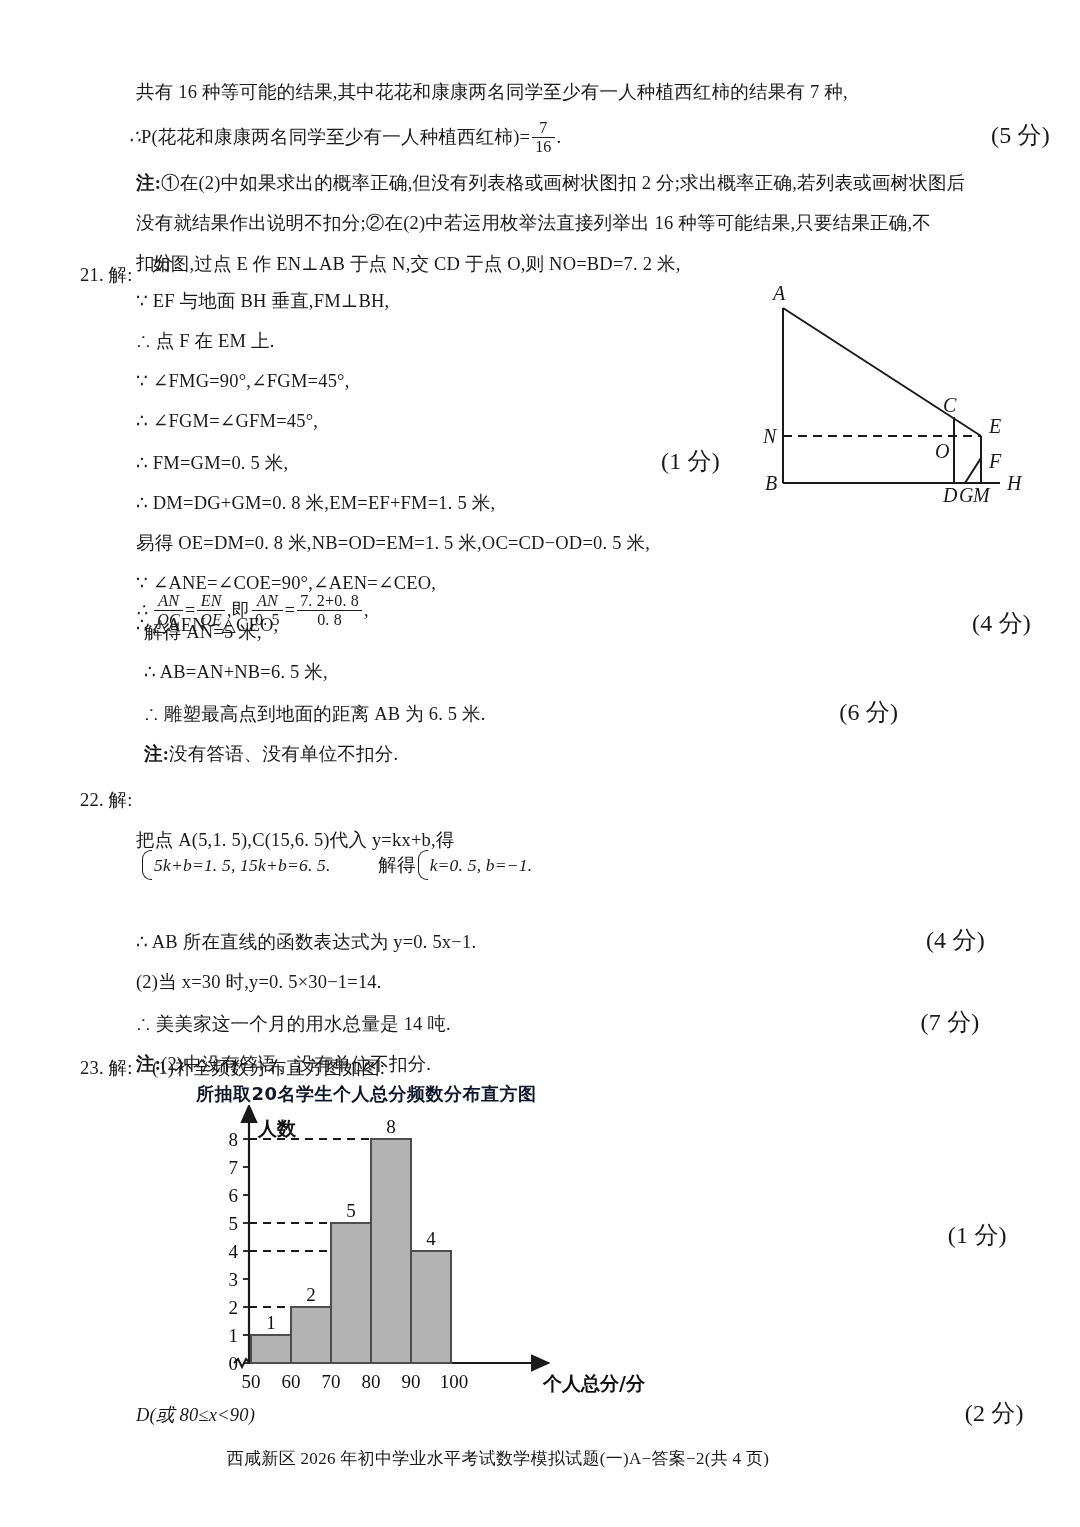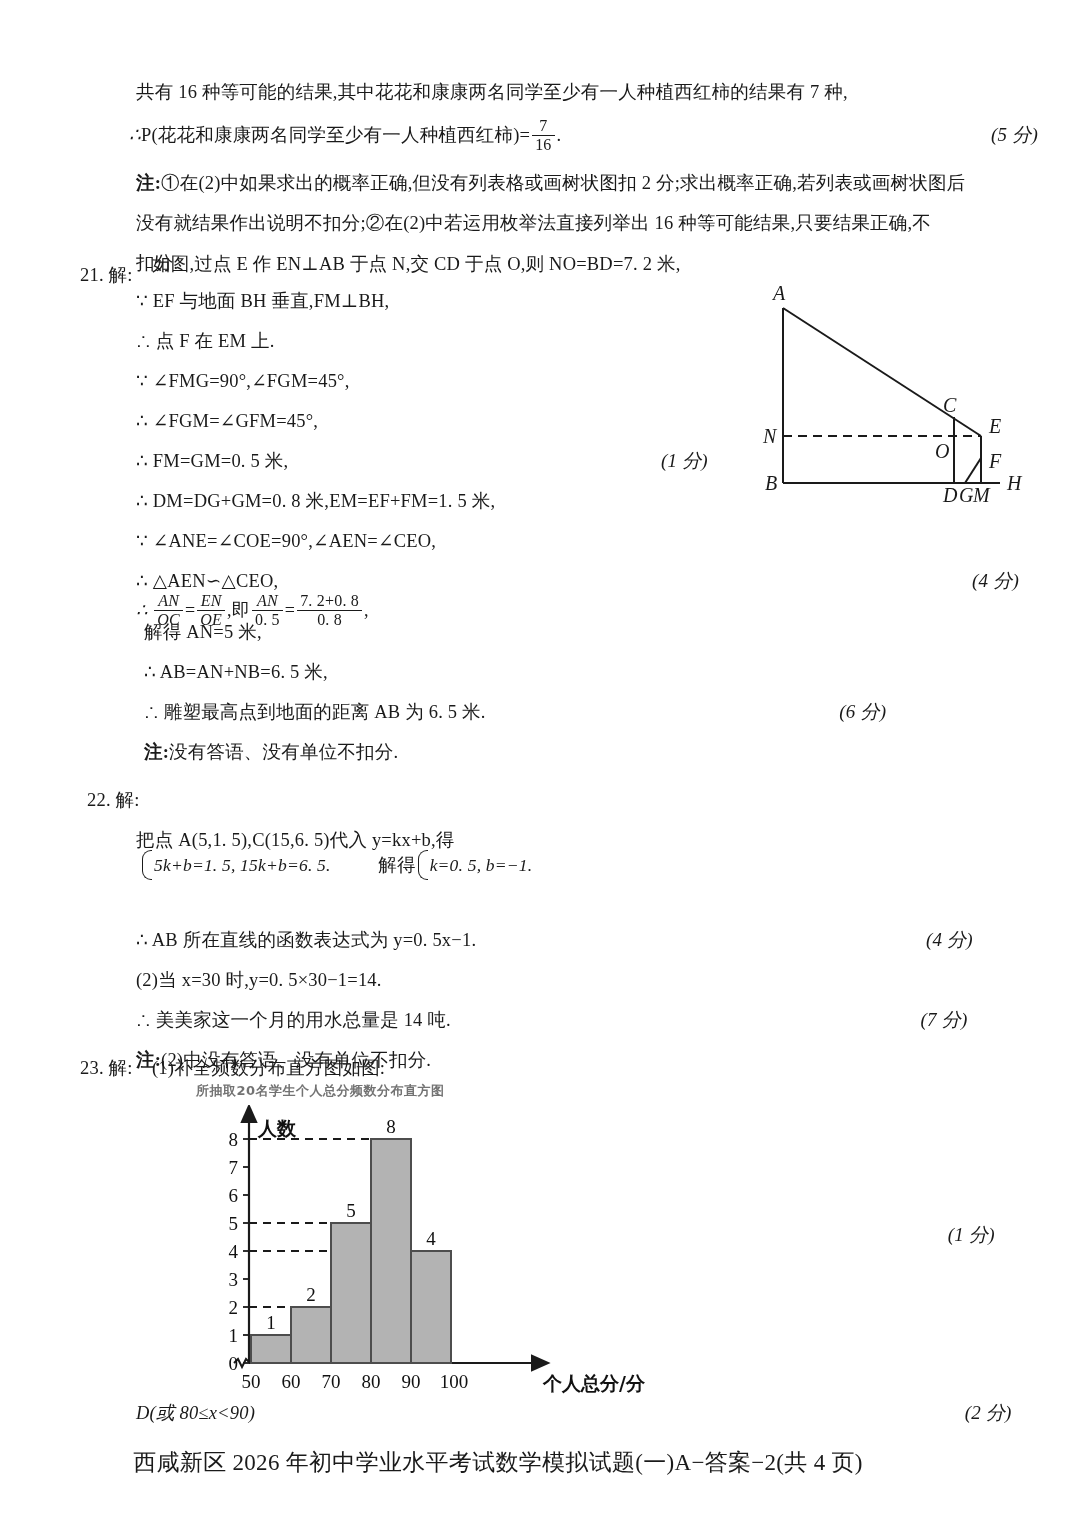--- a/index.html
+++ b/index.html
@@ -44,22 +44,21 @@
     display: inline-block;
     vertical-align: baseline;
     overflow: hidden;
     height: 1em;
     letter-spacing: 2.6px;
     font-size: 18px;
     color: #333;
   }
 
   .score {
-    font-size: 19px;
-    font-style: italic;
+    font-size: 24px;
   }
 
   
   .frac {
     display: inline-block;
     vertical-align: middle;
     text-align: center;
     font-size: 16px;
     line-height: 1.12;
     margin: 0 2px;
@@ -109,24 +108,24 @@
     font-size: 20px;
     fill: #1a1a1a;
   }
 
   
   .chartbox { position: absolute; }
   .chart-title {
     position: absolute;
     font-family: "DejaVu Sans", "Liberation Sans", sans-serif;
     font-weight: bold;
-    font-size: 13px;
+    font-size: 18px;
     letter-spacing: 0.5px;
     white-space: nowrap;
-    color: #737373;
+    color: #0f172a;
   }
   .axis-text {
     font-family: "Liberation Serif", serif;
     font-size: 19px;
     fill: #111;
   }
   .axis-cn {
     font-family: "DejaVu Sans", "Liberation Sans", sans-serif;
     font-weight: bold;
     font-size: 19px;
@@ -136,21 +135,21 @@
     font-family: "Liberation Serif", serif;
     font-size: 19px;
     fill: #111;
     text-anchor: middle;
   }
 
   .footer {
     position: absolute;
     width: 996px;
     text-align: center;
-    font-size: 23px;
+    font-size: 17px;
     letter-spacing: 0.3px;
   }
 </style>
 </head>
 <body>
 
 <div class="page">
 
   <div class="block" style="left:136px; top:72px; width:900px;">
     <div class="line">共有 16 种等可能的结果,其中花花和康康两名同学至少有一人种植西红柿的结果有 7 种,</div>
@@ -181,20 +180,21 @@
     <div class="line">∵ EF 与地面 BH 垂直,FM⊥BH,</div>
     <div class="line">∴ 点 F 在 EM 上.</div>
     <div class="line">∵ ∠FMG=90°,∠FGM=45°,</div>
     <div class="line">∴ ∠FGM=∠GFM=45°,</div>
     <div class="line">
       <span>∴ FM=GM=0. 5 米,</span>
       <span class="leader" style="width:363px;">·······················································································</span>
       <span class="score">(1 分)</span>
     </div>
     <div class="line">∴ DM=DG+GM=0. 8 米,EM=EF+FM=1. 5 米,</div>
+    <div class="line">易得 OE=DM=0. 8 米,NB=OD=EM=1. 5 米,OC=CD−OD=0. 5 米,</div>
     <div class="line">∵ ∠ANE=∠COE=90°,∠AEN=∠CEO,</div>
     <div class="line">
       <span>∴ △AEN∽△CEO,</span>
       <span class="leader" style="width:684px;">···············································································································································································</span>
       <span class="score">(4 分)</span>
     </div>
   </div>
 
   <div class="block" style="left:136px; top:580px;">
     <div class="line" style="line-height:60px; font-size:18px;">
@@ -238,21 +238,21 @@
       <text class="glabel" x="18" y="165">N</text>
       <text class="glabel" x="190" y="180">O</text>
       <text class="glabel" x="244" y="190">F</text>
       <text class="glabel" x="198" y="224">D</text>
       <text class="glabel" x="214" y="224">G</text>
       <text class="glabel" x="228" y="224">M</text>
       <text class="glabel" x="262" y="212">H</text>
     </svg>
   </div>
 
-  <div class="block" style="left:80px; top:780px;margin-left:7px;">
+  <div class="block" style="left:80px; top:780px;">
     <div class="line">22. 解:</div>
   </div>
   <div class="block" style="left:136px; top:820px;">
     <div class="line">把点 A(5,1. 5),C(15,6. 5)代入 y=kx+b,得</div>
   </div>
 
   <div class="block" style="left:140px; top:846px;">
     <div class="line" style="line-height:34px;">
       <span class="sys">
         <span class="row"><span class="ital">5k+b=1. 5,</span></span>

